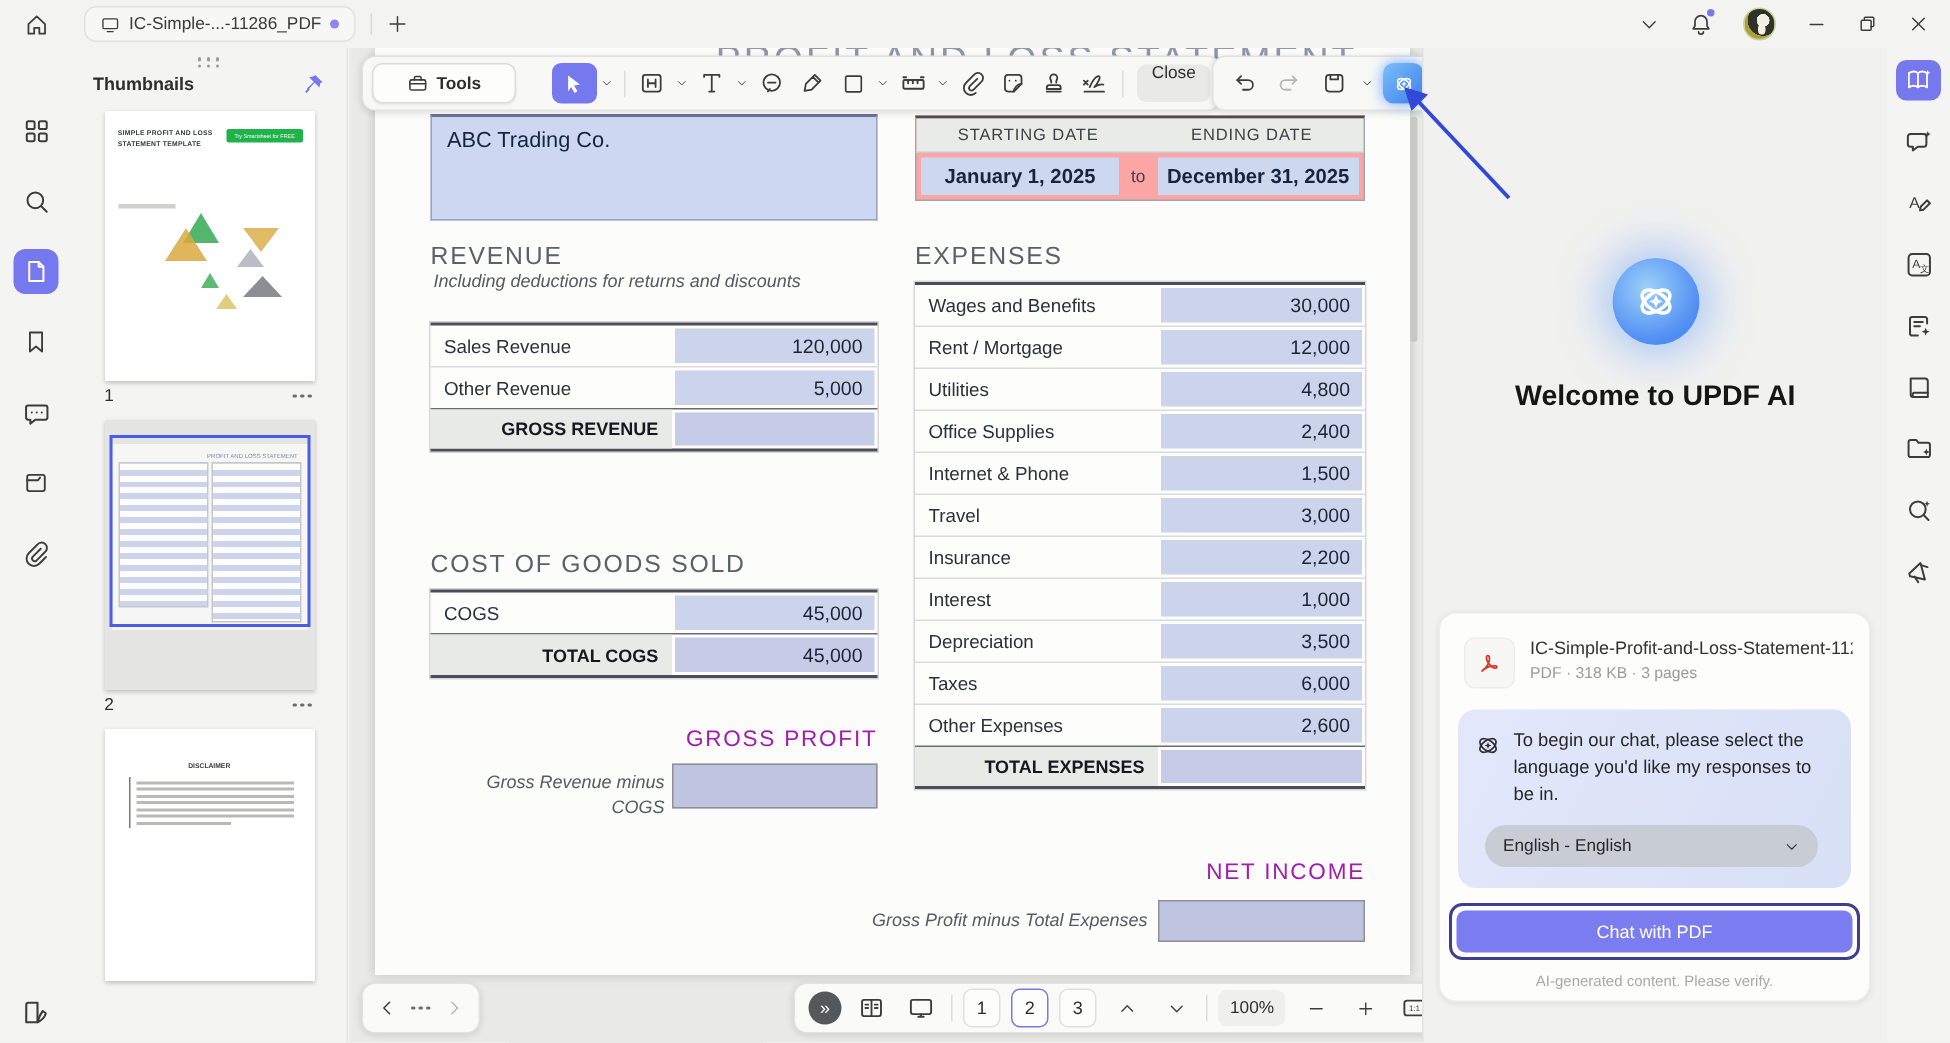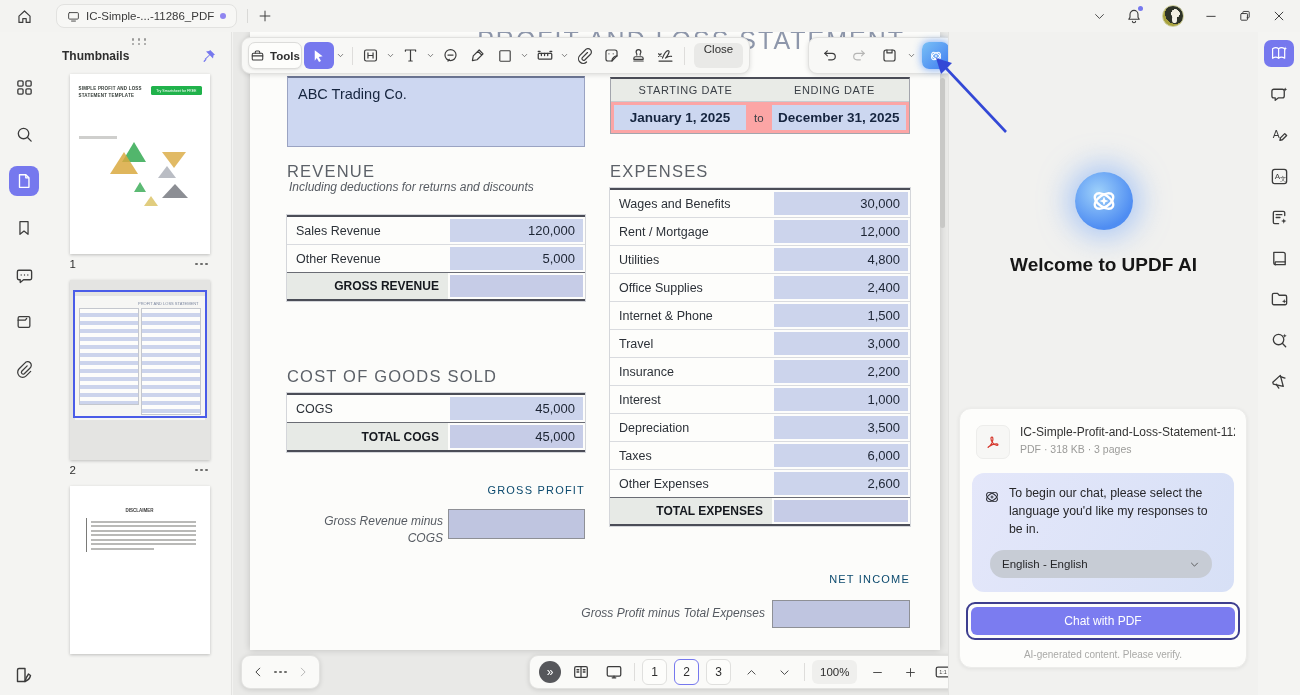--- a/index.html
+++ b/index.html
@@ -66,34 +66,34 @@
   .sec-head { position:absolute; font-size:16.5px; letter-spacing:1.2px; color:#5c6168; }
   .sec-note { position:absolute; font-size:12px; font-style:italic; color:#565b62; }
   .fin-table { position:absolute; border-top:2px solid #4b4d57; border-bottom:2px solid #4b4d57; background:#fdfdfb; box-shadow:0 0 0 1px #d4d6da; }
   .frow { display:flex; border-top:1px solid #d9dbdf; }
   .frow:first-child { border-top:none; }
   .fl { flex:0 0 54%; padding:6px 9px; font-size:12.5px; color:#2c3138; display:flex; align-items:center; }
   .fv { flex:1; margin:2px; padding:4px 8px; font-size:13px; color:#1c2433; background:#ccd4ec; display:flex; align-items:center; justify-content:flex-end; }
   .frow.total { border-top:1.5px solid #6a6c74; }
   .frow.total .fl { background:#e7eae6; justify-content:flex-end; font-weight:bold; font-size:12px; color:#15181e; }
   .frow.total .fv { background:#c6cce7; }
-  .rhead { position:absolute; text-align:left; font-size:11px; letter-spacing:1.2px; color:#0c4a6e; }
+  .rhead { position:absolute; text-align:left; font-size:15px; letter-spacing:1.2px; color:#a21caf; }
   .rnote { position:absolute; text-align:right; font-size:12px; font-style:italic; color:#565b62; line-height:1.45; }
   .calc-box { position:absolute; background:#bfc5e0; border:1px solid #8e9096; }
   .dates-table { position:absolute; left:360px; top:45px; width:300px; border:1px solid #a3a5ad; border-top:2px solid #4b4d57; background:#fca5a5; }
   .dates-head { display:flex; background:#e9ebe7; border-bottom:1px solid #c9cbcf; }
   .dates-head div { flex:1; text-align:center; padding:5px 0; font-size:11px; letter-spacing:.6px; color:#3a3f46; }
   .dates-row { display:flex; align-items:center; padding:3px; }
   .date-cell { background:#ccd7f0; padding:5px 6px; font-size:13.5px; font-weight:bold; color:#16253f; text-align:center; }
   .date-to { font-size:11.5px; color:#3a3f46; padding:0 8px; }
 
   
   .toolbar-a { position:absolute; left:8px; top:5px; height:37px; display:flex; align-items:center; gap:1px; padding:0 6px; background:#f8f8f6; border:1px solid #e1e1df; border-radius:9px; box-shadow:0 1px 5px rgba(0,0,0,.13); z-index:5; }
   .toolbar-b { position:absolute; left:575px; top:5px; height:37px; display:flex; align-items:center; gap:4px; padding:0 7px; background:#f8f8f6; border:1px solid #e1e1df; border-radius:9px; box-shadow:0 1px 5px rgba(0,0,0,.13); z-index:5; }
-  .tools-btn { display:flex; align-items:center; gap:5px; background:#fdfdfb; border:1px solid #dcdcda; border-radius:7px; height:27px; padding:0 1px; margin-right:1px; box-shadow:0 1px 2px rgba(0,0,0,.08);}
+  .tools-btn { display:flex; align-items:center; gap:5px; background:#fdfdfb; border:1px solid #dcdcda; border-radius:7px; height:27px; padding:0 22px; margin-right:23px; box-shadow:0 1px 2px rgba(0,0,0,.08);}
   .tools-label { font-size:11.5px; font-weight:bold; color:#2e2e2e; }
   .tbtn { height:27px; min-width:26px; display:flex; align-items:center; justify-content:center; border-radius:6px; }
   .tbtn.sel { width:30px; background:#7678ee; }
   .chev { margin-left:1px; margin-right:2px; }
   .tsep { width:1px; height:18px; background:#dedddb; margin:0 4px; }
   .close-btn { background:#e9e9e7; border-radius:6px; height:25px; padding:0 10px; font-size:11.5px; color:#2e2e2e; display:flex; align-items:flex-start; margin-left:4px; }
   .ai-btn { width:27px; height:27px; border-radius:7px; background:linear-gradient(135deg,#79c0f6,#3f7cf0); display:flex; align-items:center; justify-content:center; box-shadow:0 0 9px rgba(90,150,250,.85); }
 
   
   .bbar { position:absolute; bottom:6px; height:34px; display:flex; align-items:center; gap:7px; padding:0 9px; background:#fafaf8; border:1px solid #e2e2e0; border-radius:9px; box-shadow:0 1px 5px rgba(0,0,0,.13); z-index:6; }

